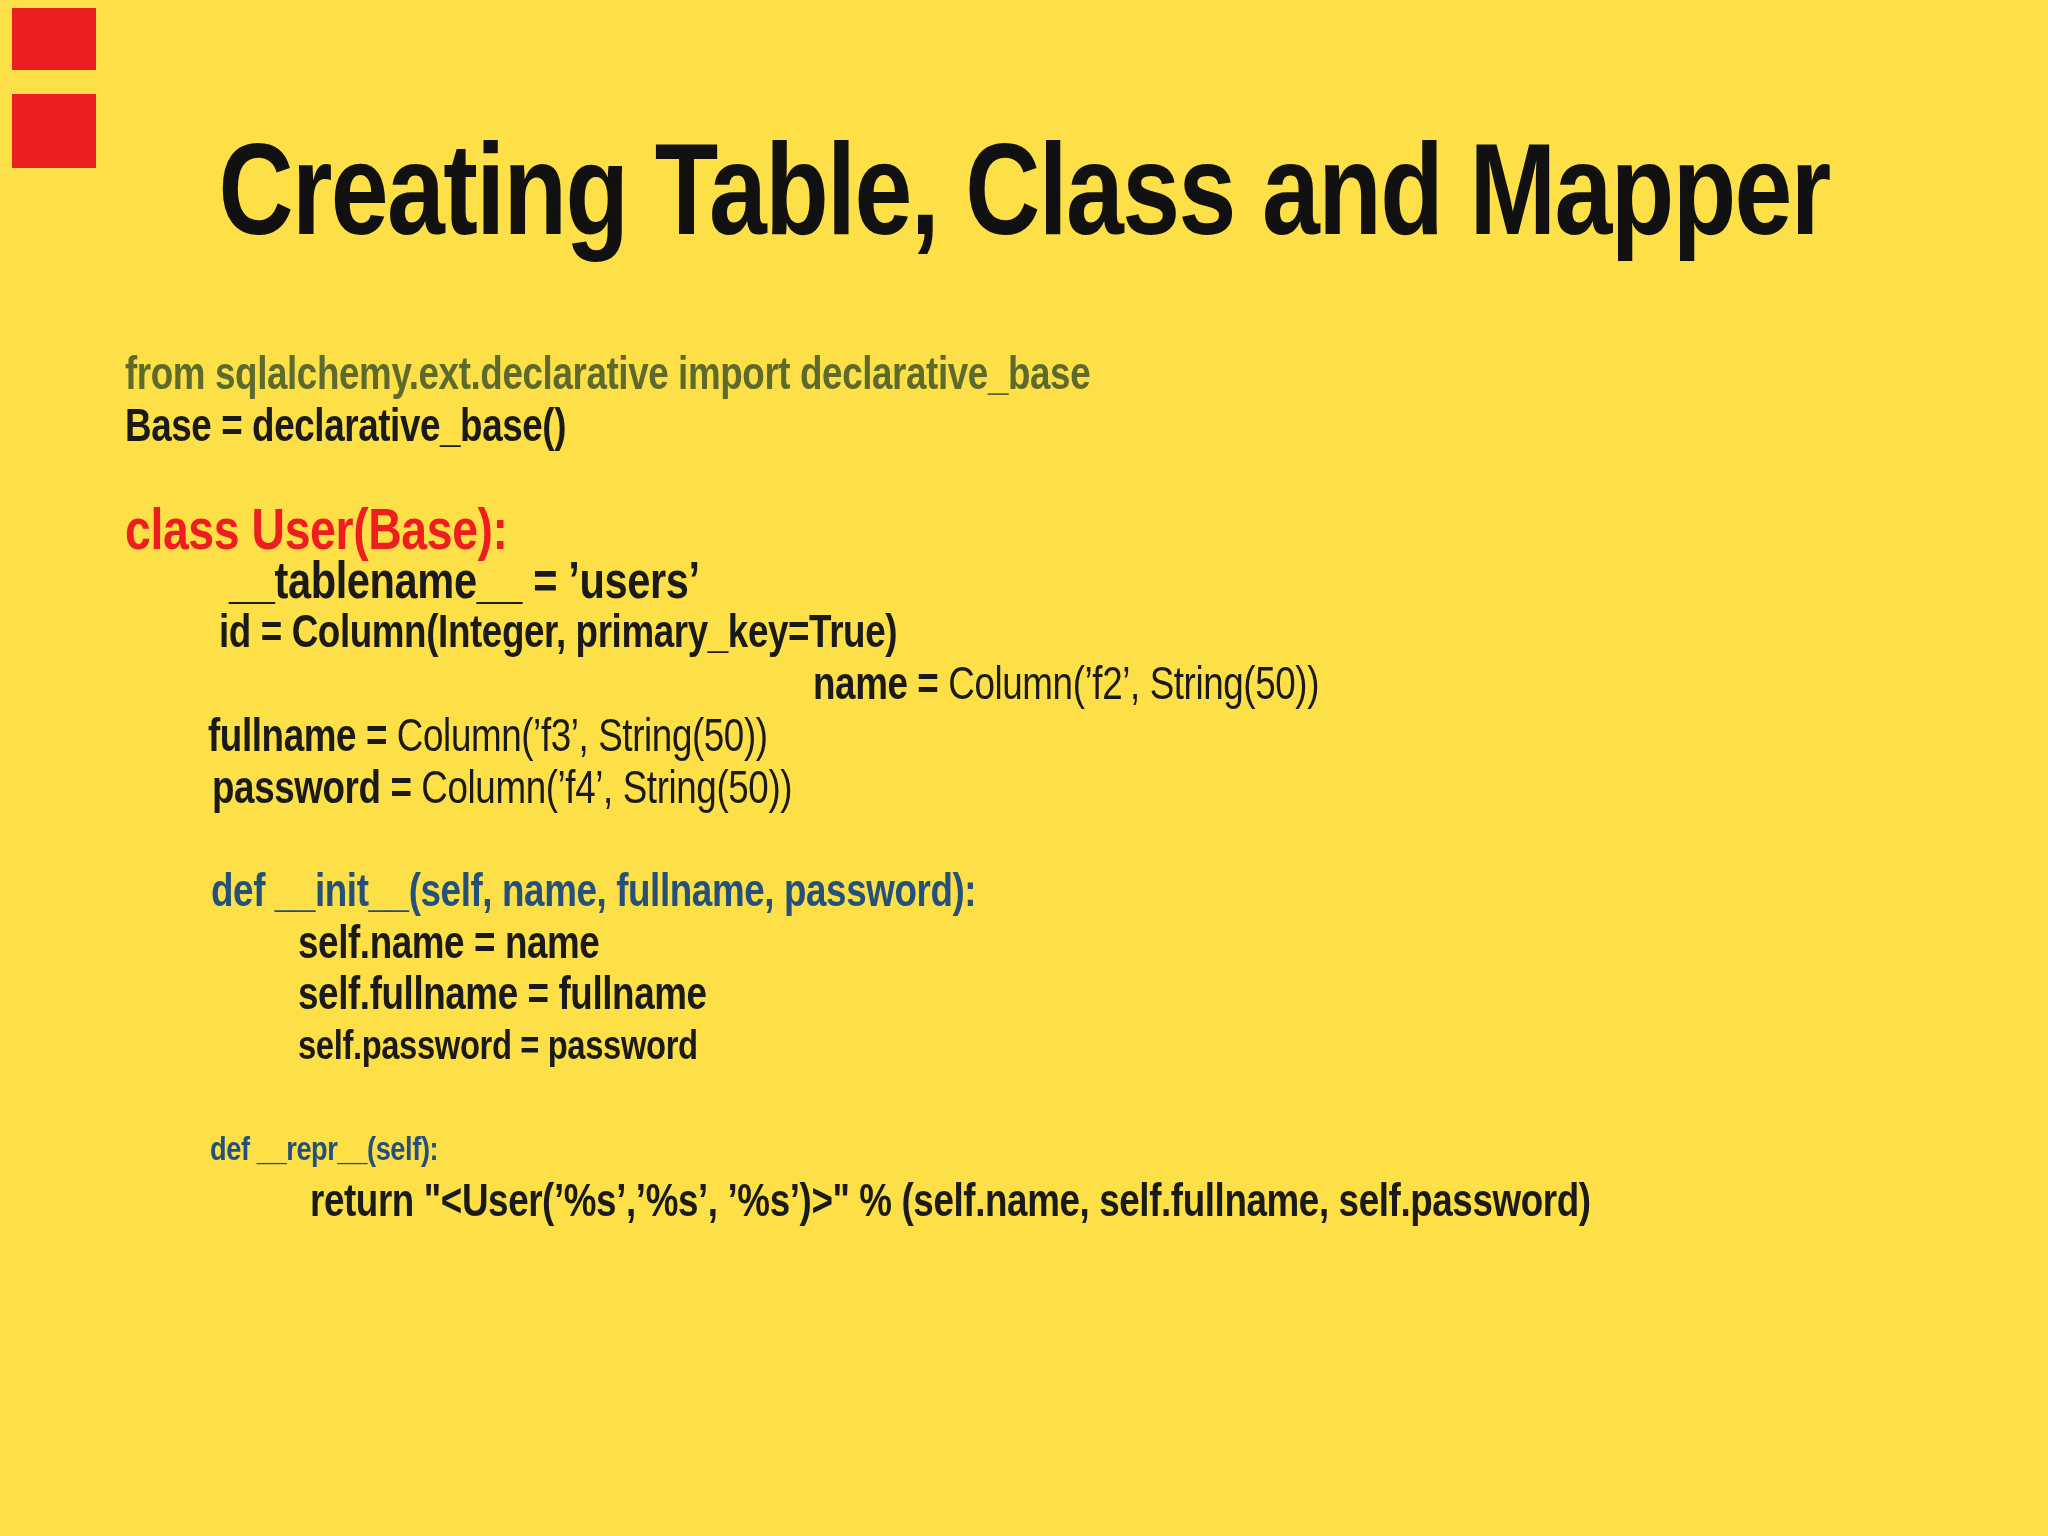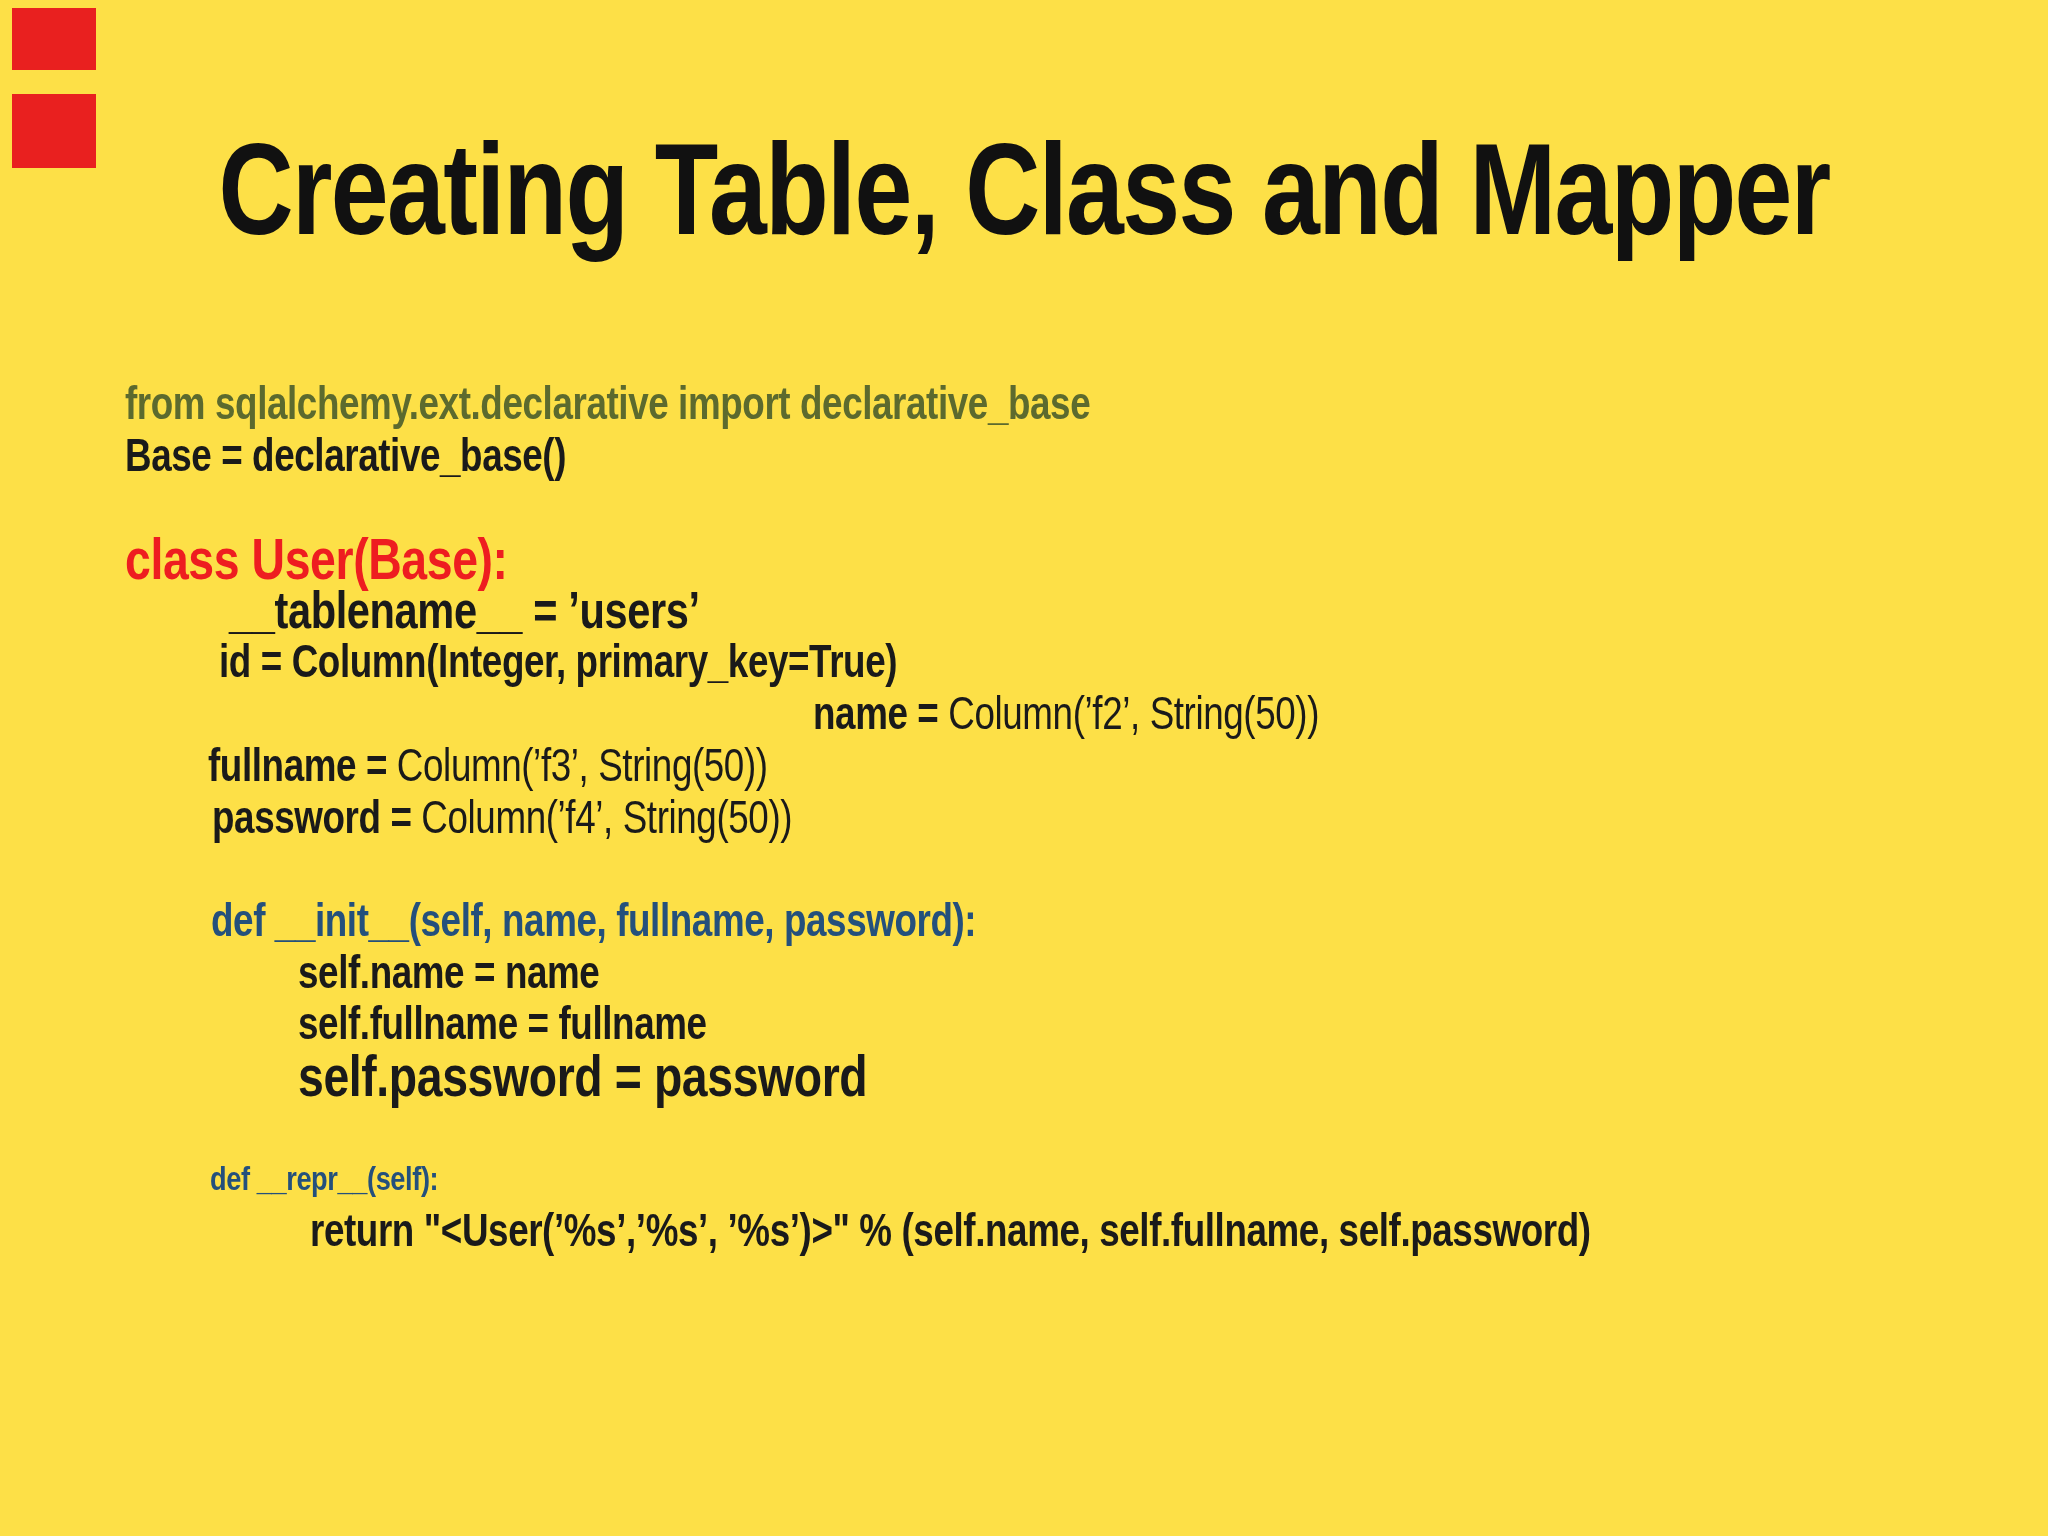--- a/index.html
+++ b/index.html
@@ -31,21 +31,21 @@
     white-space: nowrap;
     line-height: 1.1;
   }
   .squeeze-center {
     display: inline-block;
     transform: scaleX(0.80);
     transform-origin: 50% 50%;
   }
   .code-block {
     position: absolute;
-    top: 378px;
+    top: 348px;
     left: 0;
     width: 100%;
   }
   .code-line {
     height: 51.7px;
     line-height: 51.7px;
     white-space: pre;
     letter-spacing: -0.5px;
     font-size: 46px;
   }
@@ -74,19 +74,19 @@
       <div class="code-line" style="padding-left: 125px; font-size: 58px;"><span class="squeeze"><span style="color: rgb(238, 29, 32); font-weight: 700;">class User(Base):</span></span></div>
       <div class="code-line" style="padding-left: 229px; font-size: 52px;"><span class="squeeze"><span style="color: rgb(26, 26, 26); font-weight: 700;">__tablename__ = ’users’</span></span></div>
       <div class="code-line" style="padding-left: 219px; font-size: 46px;"><span class="squeeze"><span style="color: rgb(26, 26, 26); font-weight: 700;">id = Column(Integer, primary_key=True)</span></span></div>
       <div class="code-line" style="padding-left: 210px; font-size: 46px; text-align: center;"><span class="squeeze"><span style="color: rgb(26, 26, 26); font-weight: 700;">name = </span><span style="color: rgb(26, 26, 26); font-weight: 400;">Column(’f2’, String(50))</span></span></div>
       <div class="code-line" style="padding-left: 208px; font-size: 46px;"><span class="squeeze"><span style="color: rgb(26, 26, 26); font-weight: 700;">fullname = </span><span style="color: rgb(26, 26, 26); font-weight: 400;">Column(’f3’, String(50))</span></span></div>
       <div class="code-line" style="padding-left: 212px; font-size: 46px;"><span class="squeeze"><span style="color: rgb(26, 26, 26); font-weight: 700;">password = </span><span style="color: rgb(26, 26, 26); font-weight: 400;">Column(’f4’, String(50))</span></span></div>
       <div class="code-line" style="padding-left: 125px; font-size: 46px;"><span class="squeeze"></span></div>
       <div class="code-line" style="padding-left: 211px; font-size: 46px;"><span class="squeeze"><span style="color: rgb(36, 80, 124); font-weight: 700;">def __init__(self, name, fullname, password):</span></span></div>
       <div class="code-line" style="padding-left: 298px; font-size: 46px;"><span class="squeeze"><span style="color: rgb(26, 26, 26); font-weight: 700;">self.name = name</span></span></div>
       <div class="code-line" style="padding-left: 298px; font-size: 46px;"><span class="squeeze"><span style="color: rgb(26, 26, 26); font-weight: 700;">self.fullname = fullname</span></span></div>
-      <div class="code-line" style="padding-left: 298px; font-size: 58px;"><span class="squeeze"><span style="color: rgb(26, 26, 26); font-weight: 700;">self.password = password</span></span></div>
+      <div class="code-line" style="padding-left: 298px; font-size: 41px;"><span class="squeeze"><span style="color: rgb(26, 26, 26); font-weight: 700;">self.password = password</span></span></div>
       <div class="code-line" style="padding-left: 125px; font-size: 46px;"><span class="squeeze"></span></div>
       <div class="code-line" style="padding-left: 210px; font-size: 34px;"><span class="squeeze"><span style="color: rgb(36, 80, 124); font-weight: 700;">def __repr__(self):</span></span></div>
       <div class="code-line" style="padding-left: 310px; font-size: 46px;"><span class="squeeze"><span style="color: rgb(26, 26, 26); font-weight: 700;">return "&lt;User(’%s’,’%s’, ’%s’)&gt;" % (self.name, self.fullname, self.password)</span></span></div>
     </div>
 
 </div>
 
 </body></html>

